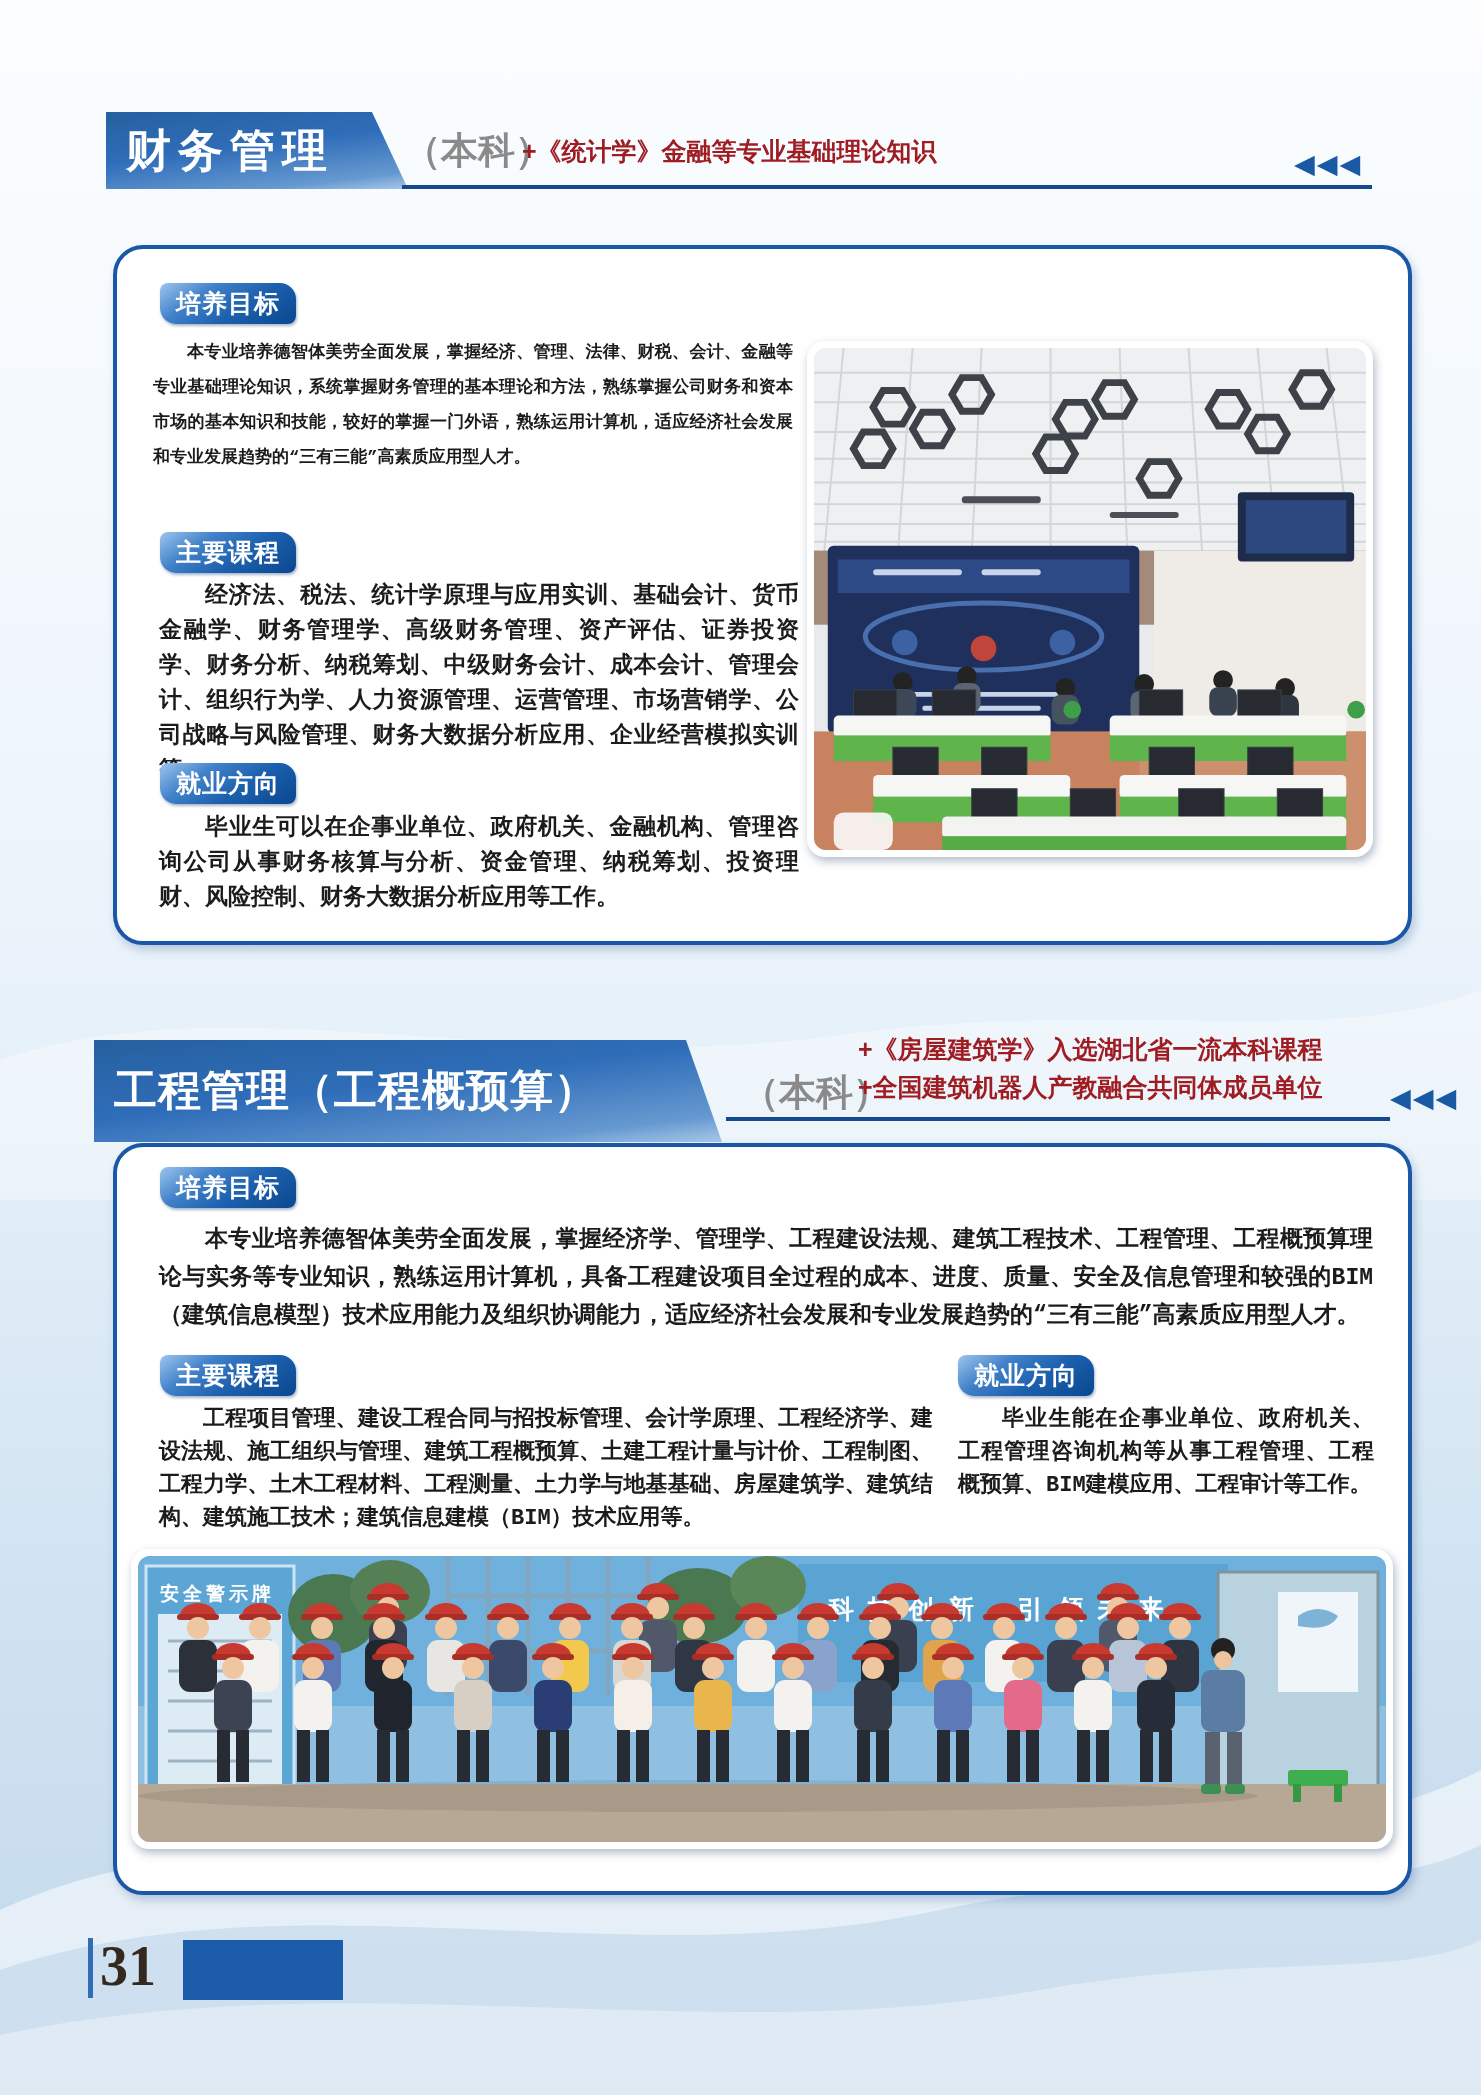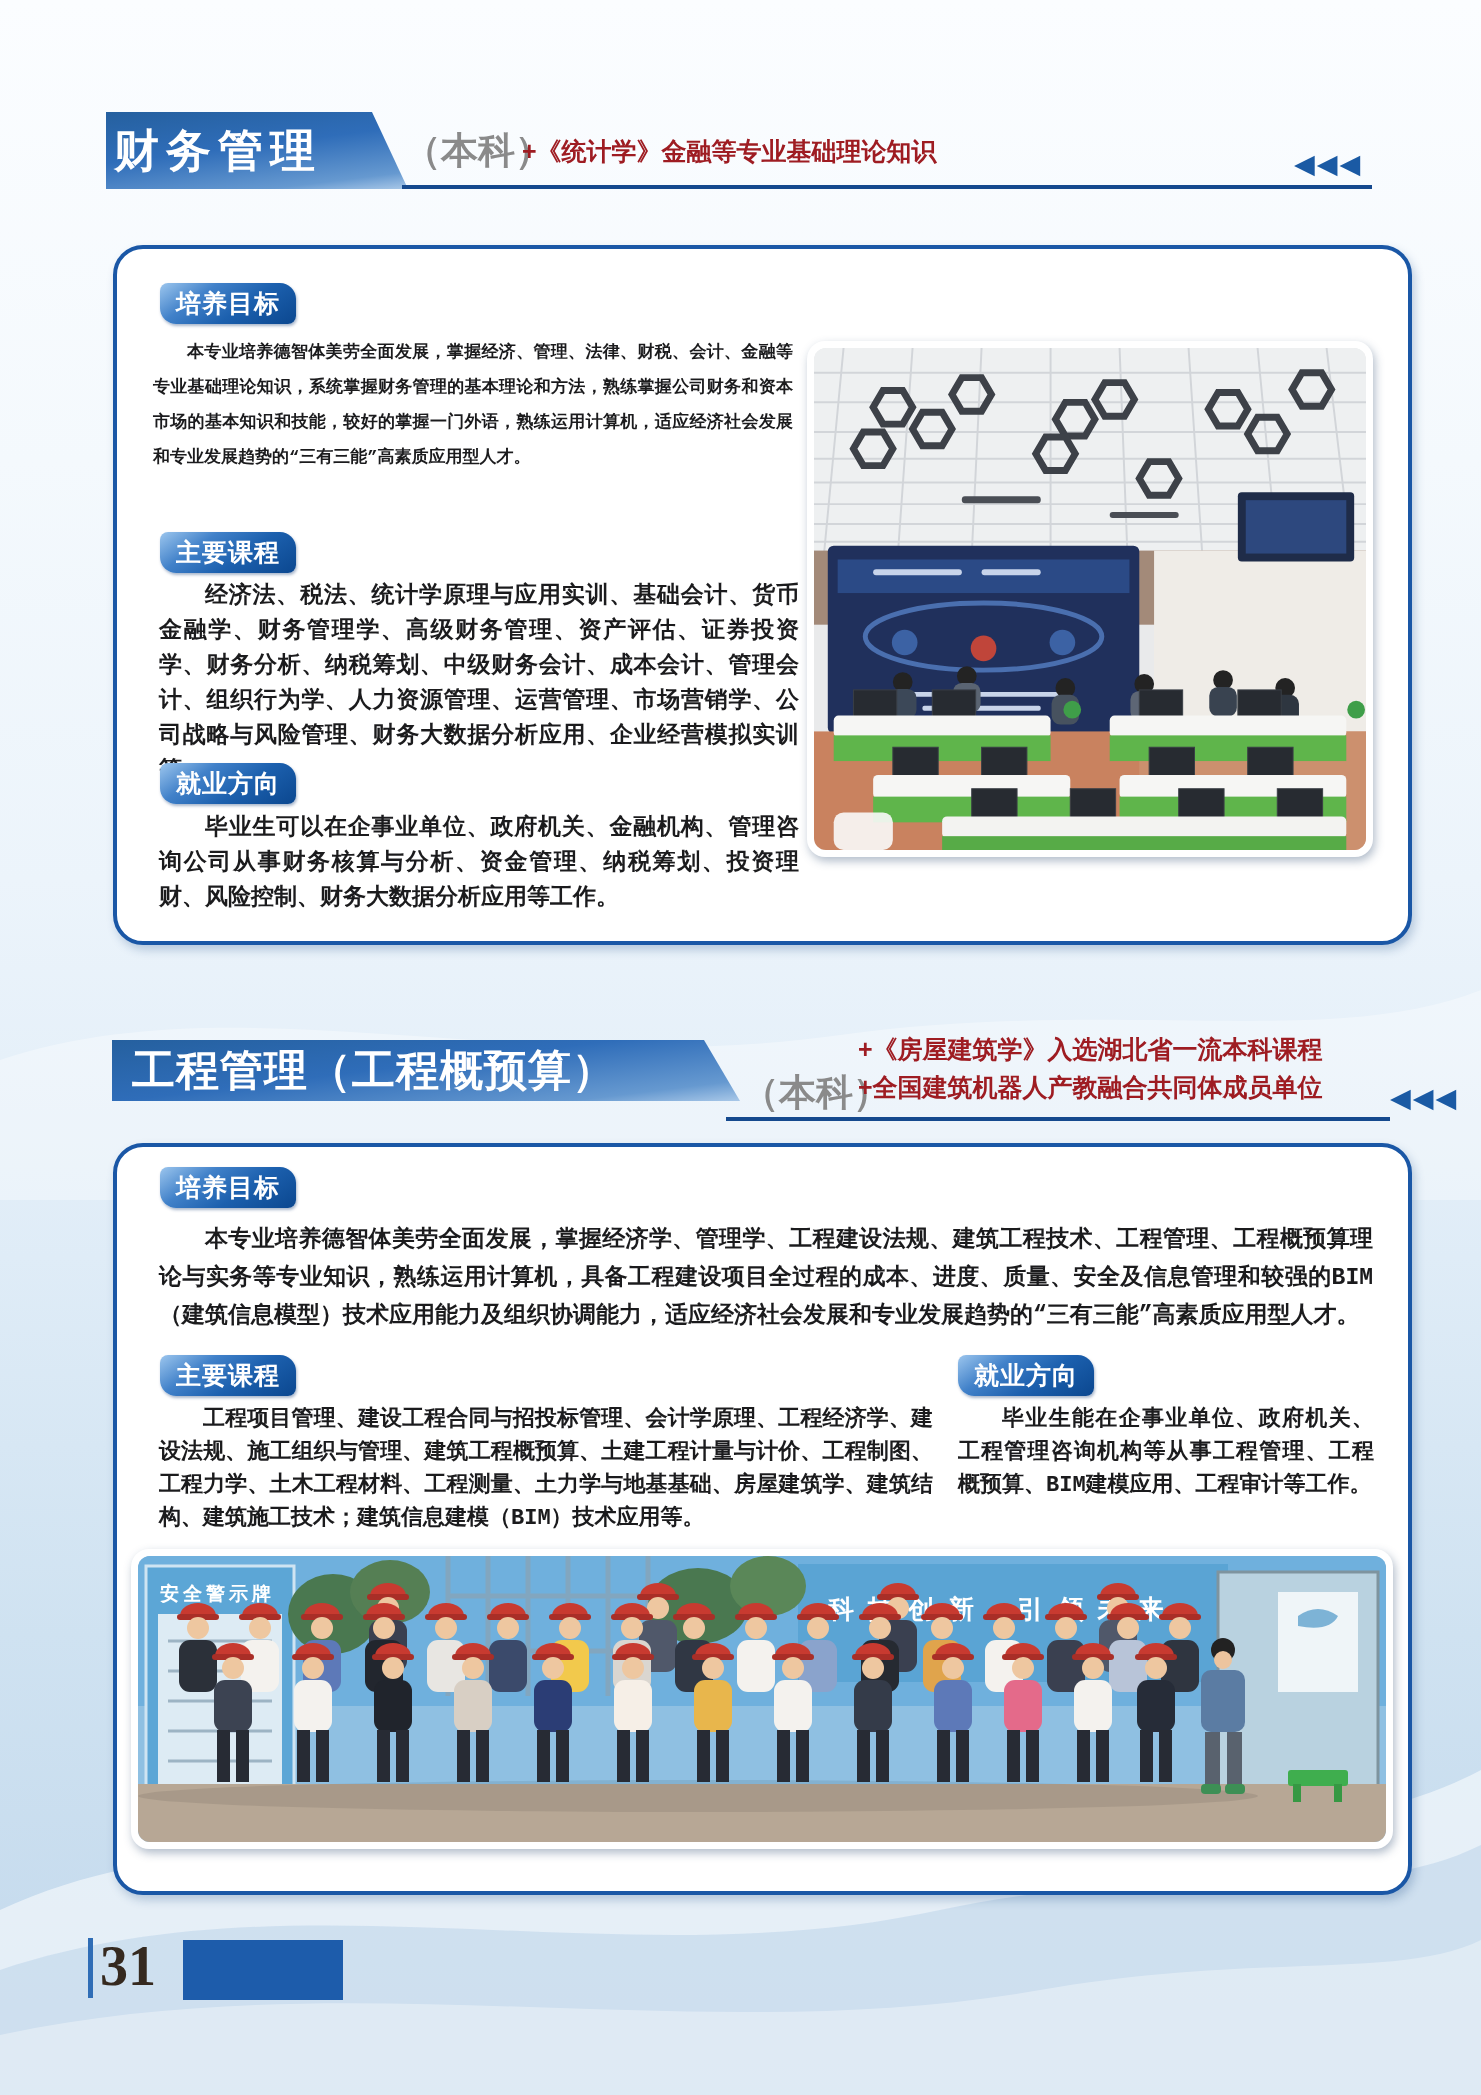--- a/index.html
+++ b/index.html
@@ -4,22 +4,22 @@
 <style>
   html,body{margin:0;padding:0;background:#9fb6cc;}
   .page{position:relative;width:1481px;height:2095px;margin:0 auto;overflow:hidden;
         background:linear-gradient(180deg,#fbfdff 0%,#f4f9fd 22%,#ecf4fb 42%,#dfecf7 60%,#cfe2f1 78%,#c2d8ec 100%);
         font-family:"Liberation Sans","DejaVu Sans",sans-serif;}
   .bgwave{position:absolute;left:0;width:100%;pointer-events:none;}
   
   .banner{position:absolute;display:flex;align-items:center;color:#fff;font-weight:bold;box-sizing:border-box;
           background:linear-gradient(173deg,#25609f 0%,#2f6db9 45%,#6699d0 85%,#a9c8e8 100%);
           clip-path:polygon(0 0,calc(100% - 36px) 0,100% 100%,0 100%);}
-  .banner-1{left:106px;top:112px;width:302px;height:77px;font-size:45px;letter-spacing:7px;padding-left:8px;}
-  .banner-2{left:112px;top:1040px;width:628px;height:61px;font-size:43px;letter-spacing:1px;padding-left:20px;}
+  .banner-1{left:106px;top:112px;width:302px;height:77px;font-size:45px;letter-spacing:7px;padding-left:20px;}
+  .banner-2{left:94px;top:1040px;width:628px;height:102px;font-size:43px;letter-spacing:1px;padding-left:20px;}
   .degree{position:absolute;color:#8a8a8a;font-weight:bold;font-size:37px;}
   .degree-1{left:404px;top:126px;}
   .degree-2{left:742px;top:1068px;}
   .honor{position:absolute;color:#9e1c22;font-weight:bold;font-size:25px;white-space:nowrap;}
   .honor-1a{left:522px;top:135px;}
   .honor-2a{left:858px;top:1033px;}
   .honor-2b{left:858px;top:1071px;}
   .rule{position:absolute;height:4px;background:#15498e;}
   .rule-1{left:402px;top:185px;width:970px;}
   .rule-2{left:726px;top:1117px;width:664px;}

